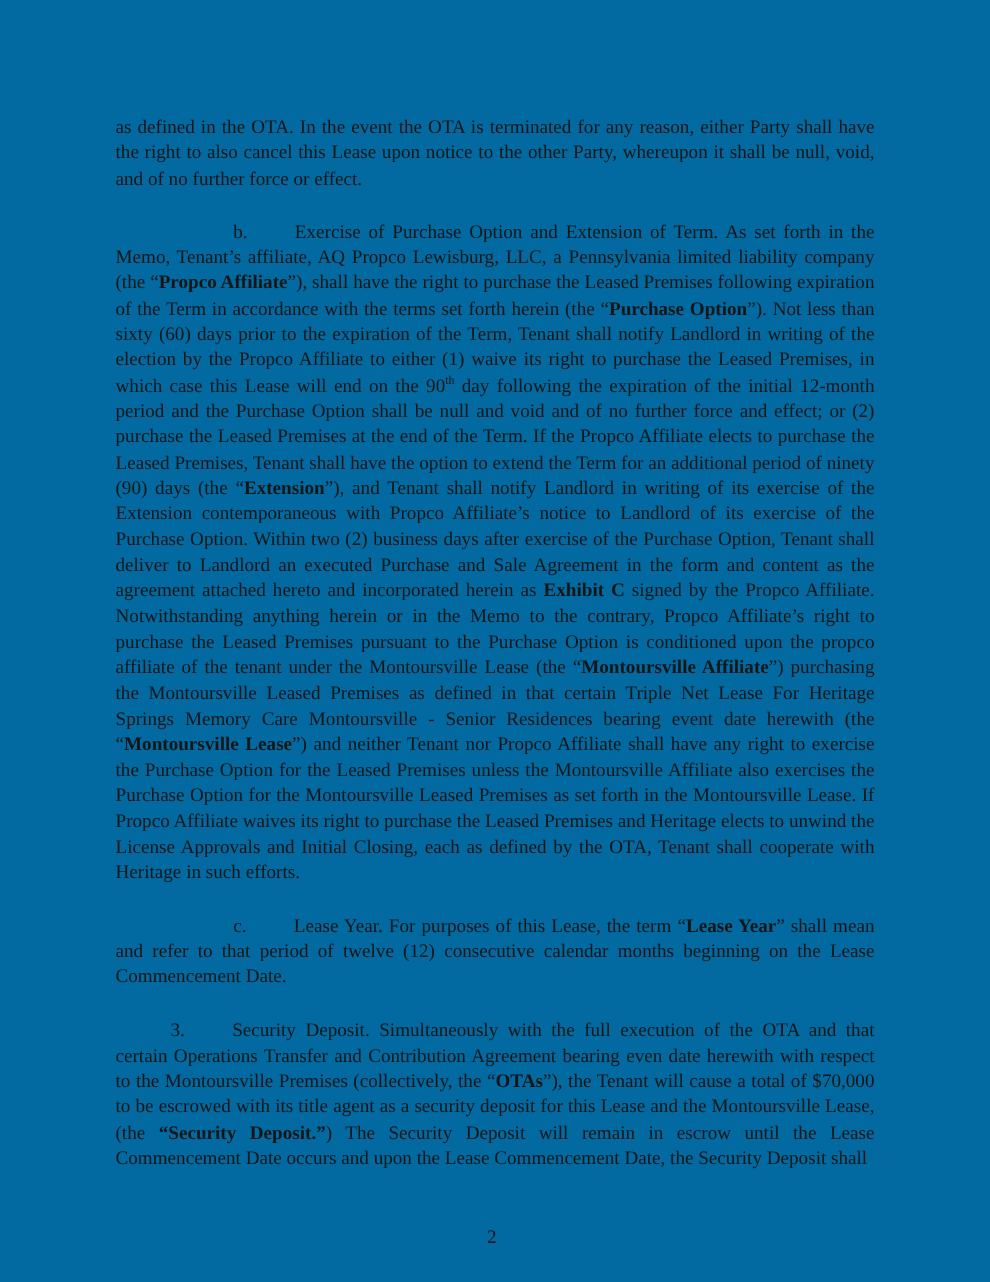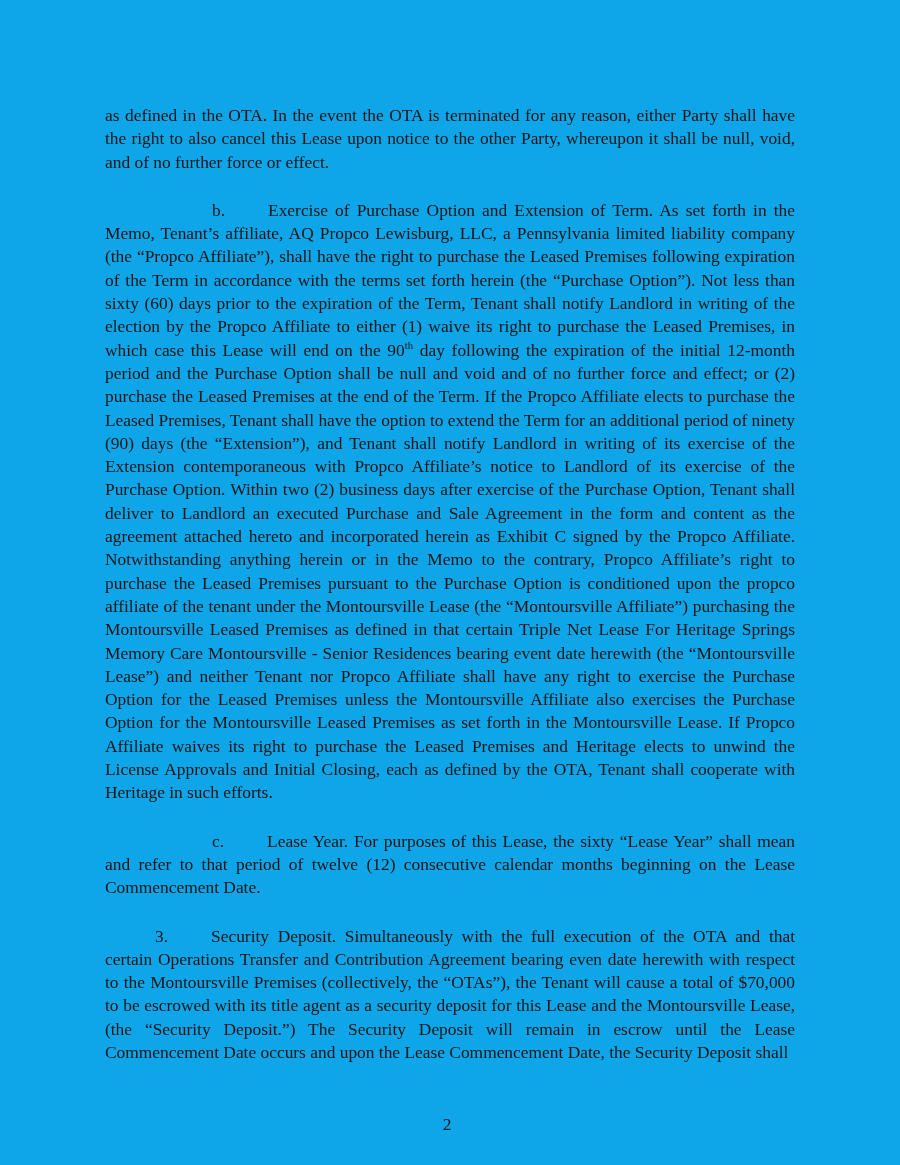--- a/index.html
+++ b/index.html
@@ -4,36 +4,36 @@
 <style>
   html, body {
     margin: 0;
     padding: 0;
     background: #ffffff;
   }
   .page {
     position: relative;
     width: 900px;
     height: 1165px;
-    background: #0ea5e9;
+    background: #0369a1;
     box-sizing: border-box;
     padding: 104px 105px 0 105px;
     font-family: "Liberation Serif", "DejaVu Serif", serif;
     color: #161616;
     overflow: hidden;
   }
   .para {
     font-size: 17.4px;
     line-height: 23.3px;
     text-align: justify;
     margin: 0 0 25px 0;
   }
   .indent-sub { text-indent: 107px; }   
   .indent-num { text-indent: 50px; }    
-  .para .b { font-weight: normal; }
+  .para .b { font-weight: bold; }
   .para .u { }
   .para sup {
     font-size: 0.62em;
     line-height: 0;
     vertical-align: super;
   }
   .tab { display: inline-block; width: 43px; }
   .footer-pagenum {
     position: absolute;
     left: 0;
@@ -45,18 +45,18 @@
   }
 </style>
 </head>
 <body>
 
 <div class="page">
   <p class="para"><span>as defined in the OTA.  In the event the OTA is terminated for any reason, either Party shall have the right to also cancel this Lease upon notice to the other Party, whereupon it shall be null, void, and of no further force or effect.</span></p>
 
   <p class="para indent-sub"><span>b.</span><span class="tab"></span><span class="u">Exercise of Purchase Option and Extension of Term.</span><span> As set forth in the Memo, Tenant’s affiliate, AQ Propco Lewisburg, LLC, a Pennsylvania limited liability company (the “</span><span class="b">Propco Affiliate</span><span>”), shall have the right to purchase the Leased Premises following expiration of the Term in accordance with the terms set forth herein (the “</span><span class="b">Purchase Option</span><span>”).  Not less than sixty (60) days prior to the expiration of the Term, Tenant shall notify Landlord in writing of the election by the Propco Affiliate to either (1) waive its right to purchase the Leased Premises, in which case this Lease will end on the 90</span><sup>th</sup><span> day following the expiration of the initial 12-month period and the Purchase Option shall be null and void and of no further force and effect; or (2) purchase the Leased Premises at the end of the Term.  If the Propco Affiliate elects to purchase the Leased Premises, Tenant shall have the option to extend the Term for an additional period of ninety (90) days (the “</span><span class="b">Extension</span><span>”), and Tenant shall notify Landlord in writing of its exercise of the Extension contemporaneous with Propco Affiliate’s notice to Landlord of its exercise of the Purchase Option.  Within two (2) business days after exercise of the Purchase Option, Tenant shall deliver to Landlord an executed Purchase and Sale Agreement in the form and content as the agreement attached hereto and incorporated herein as </span><span class="b">Exhibit C</span><span> signed by the Propco Affiliate. Notwithstanding anything herein or in the Memo to the contrary, Propco Affiliate’s right to purchase the Leased Premises pursuant to the Purchase Option is conditioned upon the propco affiliate of the tenant under the Montoursville Lease (the “</span><span class="b">Montoursville Affiliate</span><span>”) purchasing the Montoursville Leased Premises as defined in that certain Triple Net Lease For Heritage Springs Memory Care Montoursville -  Senior Residences bearing event date herewith (the “</span><span class="b">Montoursville Lease</span><span>”) and neither Tenant nor Propco Affiliate shall have any right to exercise the Purchase Option for the Leased Premises unless the Montoursville Affiliate also exercises the Purchase Option for the Montoursville Leased Premises as set forth in the Montoursville Lease. If Propco Affiliate waives its right to purchase the Leased Premises and Heritage elects to unwind the License Approvals and Initial Closing, each as defined by the OTA, Tenant shall cooperate with Heritage in such efforts.</span></p>
 
-  <p class="para indent-sub"><span>c.</span><span class="tab"></span><span class="u">Lease Year</span><span>. For purposes of this Lease, the sixty “</span><span class="b">Lease Year</span><span>” shall mean and refer to that period of twelve (12) consecutive calendar months beginning on the Lease Commencement Date.</span></p>
+  <p class="para indent-sub"><span>c.</span><span class="tab"></span><span class="u">Lease Year</span><span>. For purposes of this Lease, the term “</span><span class="b">Lease Year</span><span>” shall mean and refer to that period of twelve (12) consecutive calendar months beginning on the Lease Commencement Date.</span></p>
 
   <p class="para indent-num"><span class="u">3.</span><span class="tab"></span><span class="u">Security Deposit</span><span>. Simultaneously with the full execution of the OTA and that certain Operations Transfer and Contribution Agreement bearing even date herewith with respect to the Montoursville Premises (collectively, the “</span><span class="b">OTAs</span><span>”), the Tenant will cause a total of $70,000 to be escrowed with its title agent as a security deposit for this Lease and the Montoursville Lease, (the </span><span class="b">“Security Deposit.”</span><span>) The Security Deposit will remain in escrow until the Lease Commencement Date occurs and upon the Lease Commencement Date, the Security Deposit shall</span></p>
 
   <div class="footer-pagenum">2</div>
 </div>
 
 </body></html>

